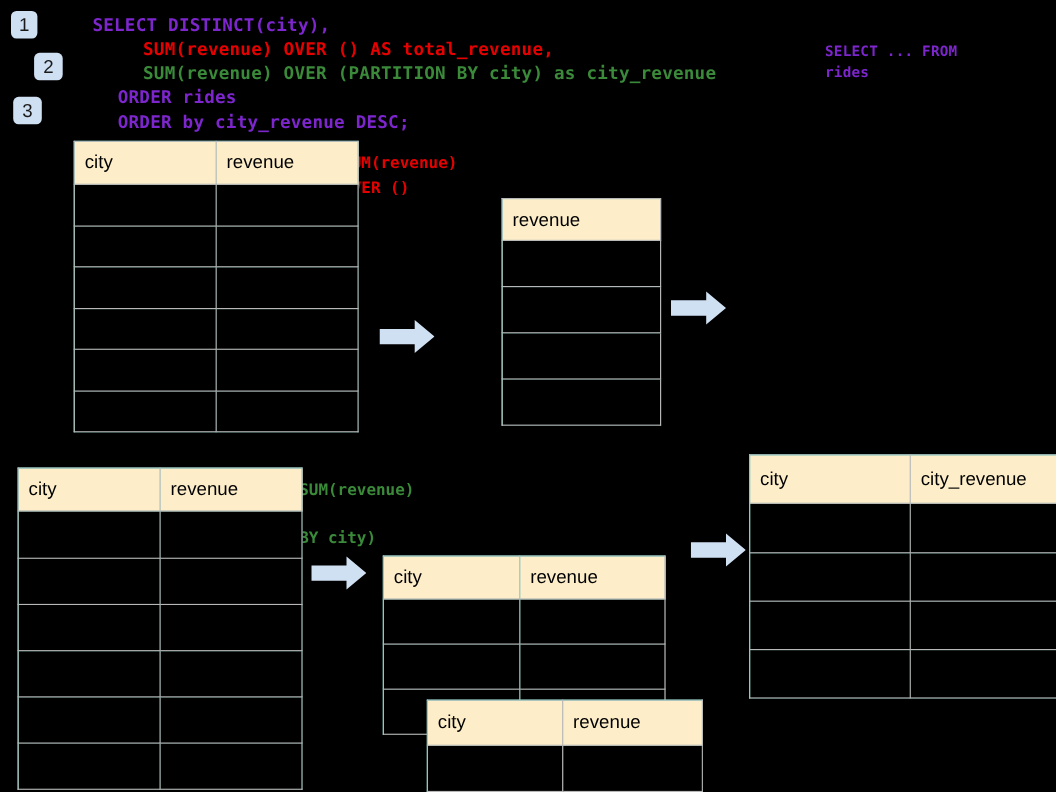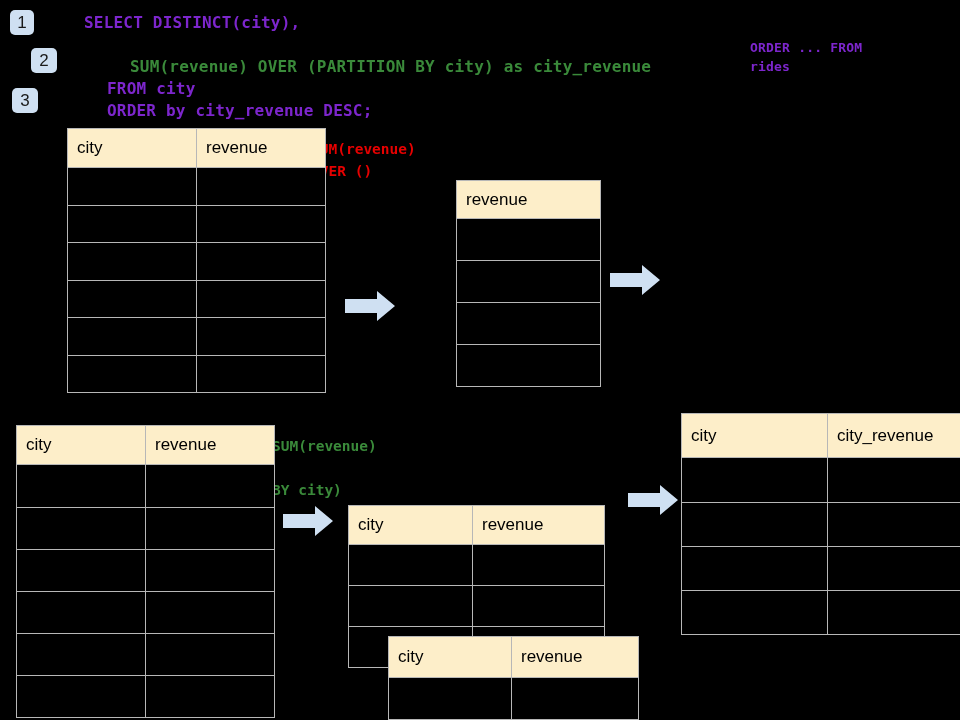--- a/index.html
+++ b/index.html
@@ -93,28 +93,29 @@
   </div>
   <div class="badge" style="left:31px; top:48px; width:26px; height:25px;">
     <span>2</span>
   </div>
   <div class="badge" style="left:12px; top:88px; width:26px; height:25px;">
     <span>3</span>
   </div>
 
   <div class="code" style="left:84px; top:12px; color:#7d26cd;">SELECT DISTINCT(city),</div>
 
+  <div class="code" style="left:130px; top:34px; color:#e60000;">SUM(revenue) OVER () AS total_revenue,</div>
 
   <div class="code" style="left:130px; top:56px; color:#3a8a3a;">SUM(revenue) OVER (PARTITION BY city) as city_revenue</div>
 
-  <div class="code" style="left:107px; top:78px; color:#7d26cd;">FROM city</div>
+  <div class="code" style="left:107px; top:78px; color:#7d26cd;">ORDER rides</div>
 
   <div class="code" style="left:107px; top:100px; color:#7d26cd;">ORDER by city_revenue DESC;</div>
 
-  <div class="code small" style="left:750px; top:38px; color:#7d26cd;">ORDER ... FROM</div>
+  <div class="code small" style="left:750px; top:38px; color:#7d26cd;">SELECT ... FROM</div>
   <div class="code small" style="left:750px; top:57px; color:#7d26cd;">rides</div>
 
   <div class="annot" style="left:311px; top:138px; color:#e60000;">SUM(revenue)</div>
   <div class="annot" style="left:311px; top:160px; color:#e60000;">OVER ()</div>
 
   <div class="annot" style="left:272px; top:435px; color:#3a8a3a;">SUM(revenue)</div>
   <div class="annot" style="left:272px; top:479px; color:#3a8a3a;">BY city)</div>
 
   <table class="tbl" style="left:67px; top:128px; width:238px; z-index:2;">
     <tbody>

